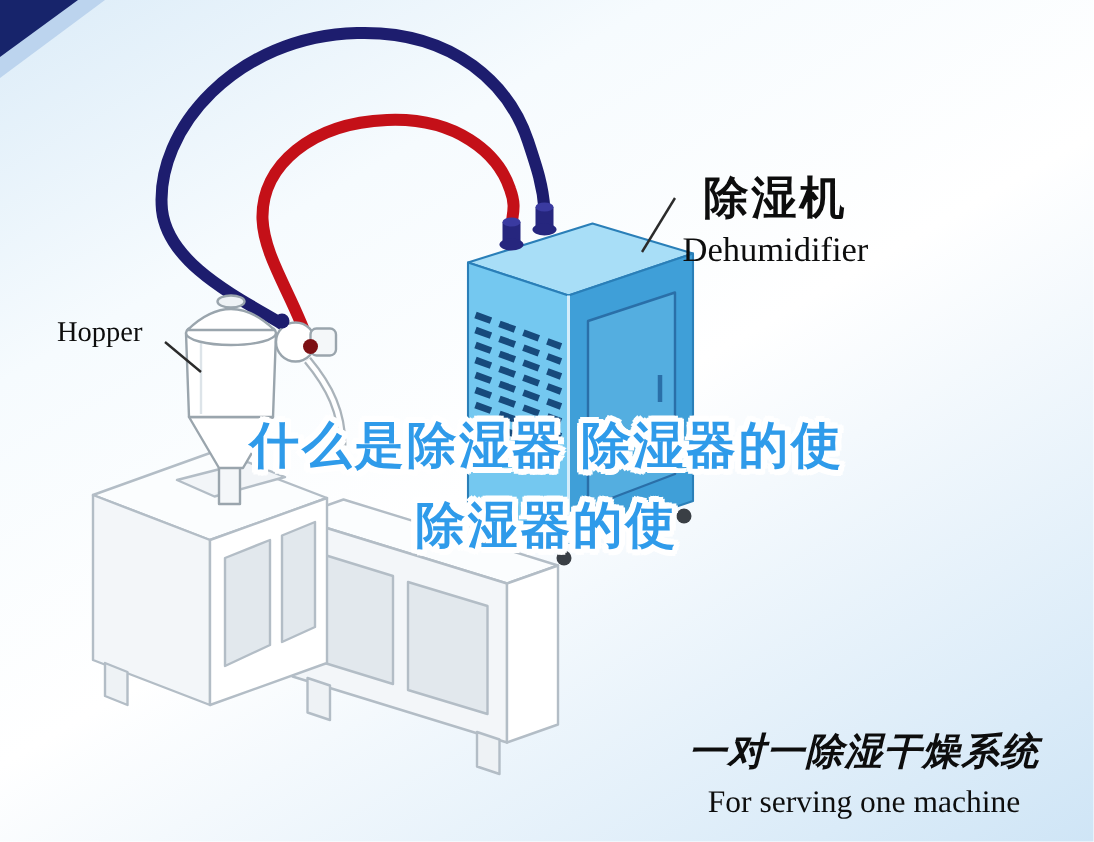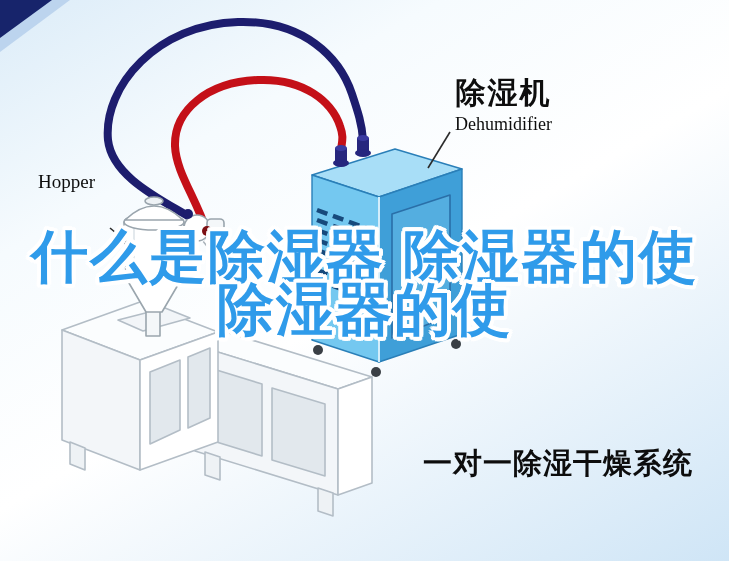--- a/index.html
+++ b/index.html
@@ -2,39 +2,39 @@
 <html style="--title-blue: #2f9bea; --hose-red: #c41018; --hose-navy: #1d1d6e; --dehu-front: #74c8f0; --dehu-side: #3f9fd8; --dehu-top: #a8def7; --dehu-vent: #174a7c; --dehu-edge: #2a7fb8; --corner-navy: #17246b; --line-art: #b3bdc6; --panel-fill: #e2e8ed; --machine-fill: #fbfdfe;"><head>
 <meta charset="utf-8">
 <style>
   html,body { margin:0; padding:0; }
   .poster {
     position:relative; width:729px; height:561px; overflow:hidden;
     background: linear-gradient(150deg, #dcecf8 0%, #f6fbfe 26%, #ffffff 52%, #cfe5f6 100%);
     font-family:"Liberation Sans", sans-serif;
   }
   .poster svg { position:absolute; left:0; top:0; }
-  .txt { position:absolute; }
+  .txt { position:absolute;margin-top:40px; }
   .zh { font-weight:bold; color:#0d0d0d; }
   .en { font-family:"Liberation Serif", serif; color:#0d0d0d; }
   .machine-label { text-align:center; line-height:1.15; }
   .machine-label .zh { font-size:27px; letter-spacing:2px; display:block; }
   .machine-label .en { font-size:19px; display:block; margin-top:3px; }
   .dehu-label .zh { font-size:30px; }
-  .dehu-label .en { font-size:18px; }
+  .dehu-label .en { font-size:23px; }
   .main-title {
     left:0; right:0; top:230px; text-align:center;
-    font-size:57px; font-weight:bold; letter-spacing:2px; line-height:53px;
+    font-size:33px; font-weight:bold; letter-spacing:2px; line-height:53px;
     color: var(--title-blue, #2f9bea);
     text-shadow:
       -3px -3px 0 #fff, 3px -3px 0 #fff, -3px 3px 0 #fff, 3px 3px 0 #fff,
       -4px 0 0 #fff, 4px 0 0 #fff, 0 -4px 0 #fff, 0 4px 0 #fff,
       -2px -4px 0 #fff, 2px 4px 0 #fff, -4px 2px 0 #fff, 4px -2px 0 #fff;
   }
   .caption { right:36px; top:448px; text-align:center; line-height:1.1; }
-  .caption .zh { font-size:29px; letter-spacing:1px; display:block; }
+  .caption .zh { font-size:25px; letter-spacing:1px; display:block;font-style:italic; }
   .caption .en { font-size:21px; display:block; margin-top:7px; }
 </style>
 </head>
 <body>
 
 <div class="poster">
 
   <svg width="729" height="561" viewBox="0 0 729 561">
 
     <g>
@@ -134,15 +134,16 @@
     <span class="en">Dehumidifier</span>
   </div>
 
   <div class="txt main-title">
     <div>什么是除湿器 除湿器的使</div>
     <div>除湿器的使</div>
   </div>
 
   <div class="txt caption">
     <span class="zh">一对一除湿干燥系统</span>
+    <span class="en">For serving one machine</span>
   </div>
 
 </div>
 
 </body></html>

